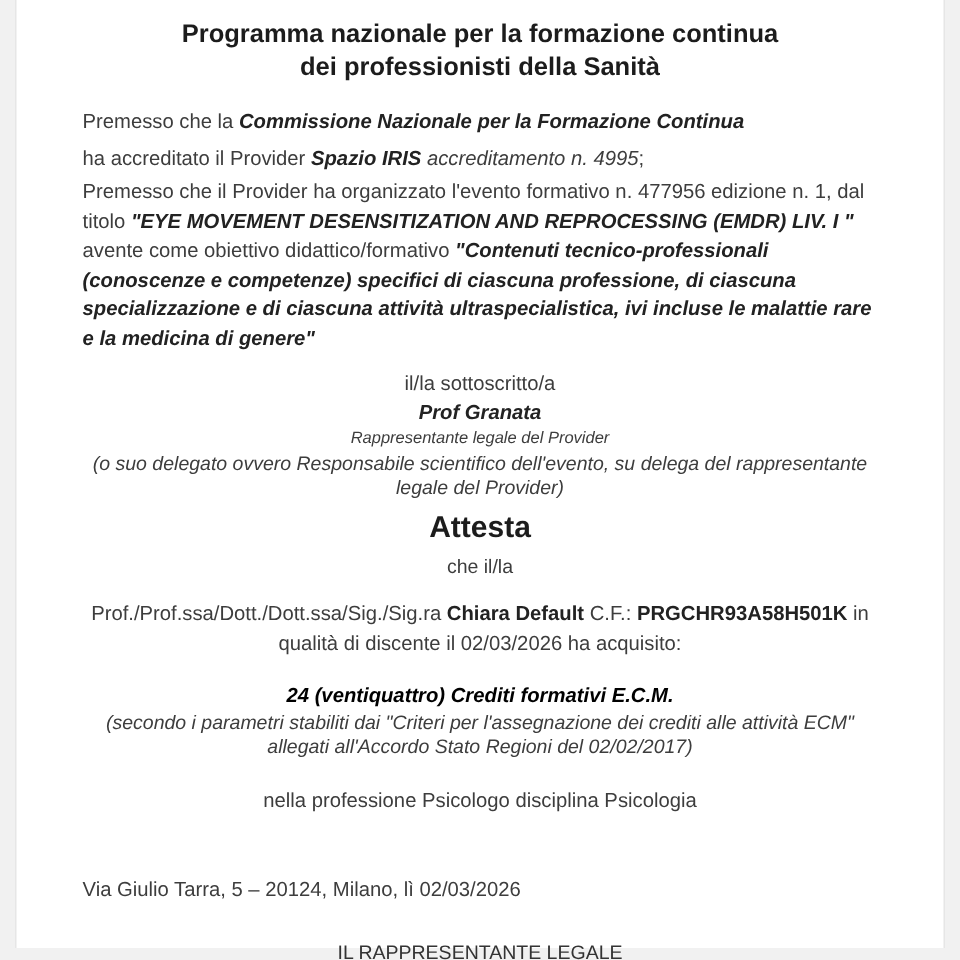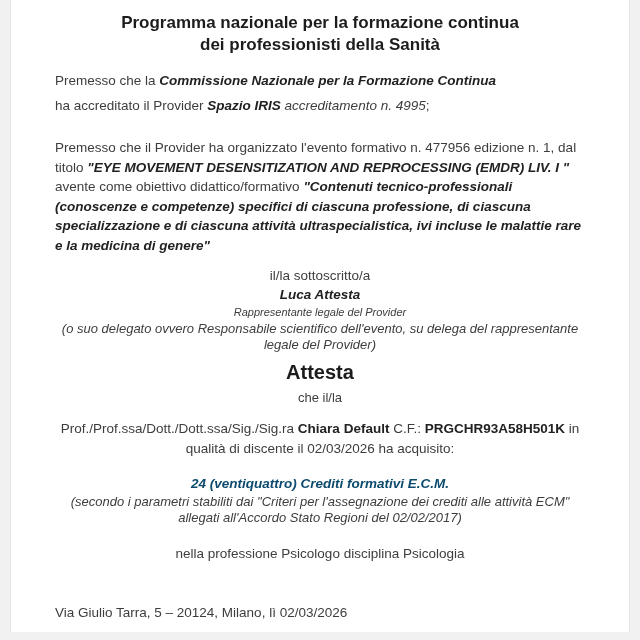--- a/index.html
+++ b/index.html
@@ -21,21 +21,21 @@
   }
   .doc-title {
     text-align: center;
     font-size: 17px;
     font-weight: 700;
     color: #1c1c1c;
     line-height: 1.3;
     margin-bottom: 0;
   }
   .premise1 { margin-top: 12px; line-height: 25px; }
-  .premise2 { margin-top: 20px; line-height: 1.45; }
+  .premise2 { margin-top: 0; line-height: 1.45; }
   .b  { font-weight: 700; color: #222; }
   .bi { font-weight: 700; font-style: italic; color: #222; }
   .i  { font-style: italic; }
   .signatory { margin-top: 10px; text-align: center; }
   .signatory-intro { line-height: 19px; }
   .signatory-name { font-weight: 700; font-style: italic; color: #222; line-height: 19px; }
   .signatory-role { font-style: italic; font-size: 11px; line-height: 17px; }
   .small-note { font-style: italic; font-size: 13px; line-height: 16px; color: #3d3d3d; }
   .attesta {
     margin-top: 6px;
@@ -45,42 +45,42 @@
     color: #1c1c1c;
     line-height: 26px;
   }
   .che-il-la { margin-top: 5px; text-align: center; font-size: 13px; }
   .student-par { margin-top: 14px; text-align: center; line-height: 1.55; }
   .credits-main {
     margin-top: 16px;
     text-align: center;
     font-weight: 700;
     font-style: italic;
-    color: #0c4a6e;
+    color: #000000;
   }
   .credits-notes { margin-top: 3px; text-align: center; }
   .profession { margin-top: 20px; text-align: center; }
   .place-date { margin-top: 44px; text-align: left; }
   .legal-block { margin-top: 26px; text-align: center; }
   .legal-rep { font-size: 13px; line-height: 18px; color: #333; }
 </style>
 </head>
 <body>
 
 <div class="page">
 
   <h1 class="doc-title"><span>Programma nazionale per la formazione continua</span><br><span>dei professionisti della Sanità</span></h1>
 
   <p class="premise1"><span>Premesso che la </span><span class="bi">Commissione Nazionale per la Formazione Continua</span><br><span>ha accreditato il Provider </span><span class="bi">Spazio IRIS</span><span class="i"> accreditamento n. 4995</span><span>;</span></p>
 
   <p class="premise2"><span>Premesso che il Provider ha organizzato l'evento formativo n. 477956 edizione n. 1, dal titolo </span><span class="bi">"EYE MOVEMENT DESENSITIZATION AND REPROCESSING (EMDR) LIV. I "</span><span> avente come obiettivo didattico/formativo </span><span class="bi">"Contenuti tecnico-professionali (conoscenze e competenze) specifici di ciascuna professione, di ciascuna specializzazione e di ciascuna attività ultraspecialistica, ivi incluse le malattie rare e la medicina di genere"</span></p>
 
   <div class="signatory">
     <div class="signatory-intro">il/la sottoscritto/a</div>
-    <div class="signatory-name">Luca Attesta</div>
+    <div class="signatory-name">Prof Granata</div>
     <div class="signatory-role">Rappresentante legale del Provider</div>
     <div class="small-note">(o suo delegato ovvero Responsabile scientifico dell'evento, su delega del rappresentante legale del Provider)</div>
   </div>
 
   <h2 class="attesta">Attesta</h2>
   <div class="che-il-la">che il/la</div>
 
   <p class="student-par"><span>Prof./Prof.ssa/Dott./Dott.ssa/Sig./Sig.ra </span><span class="b">Chiara Default</span><span> C.F.: </span><span class="b">PRGCHR93A58H501K</span><span> in qualità di discente il 02/03/2026 ha acquisito:</span></p>
 
   <div class="credits-main">24 (ventiquattro) Crediti formativi E.C.M.</div>

